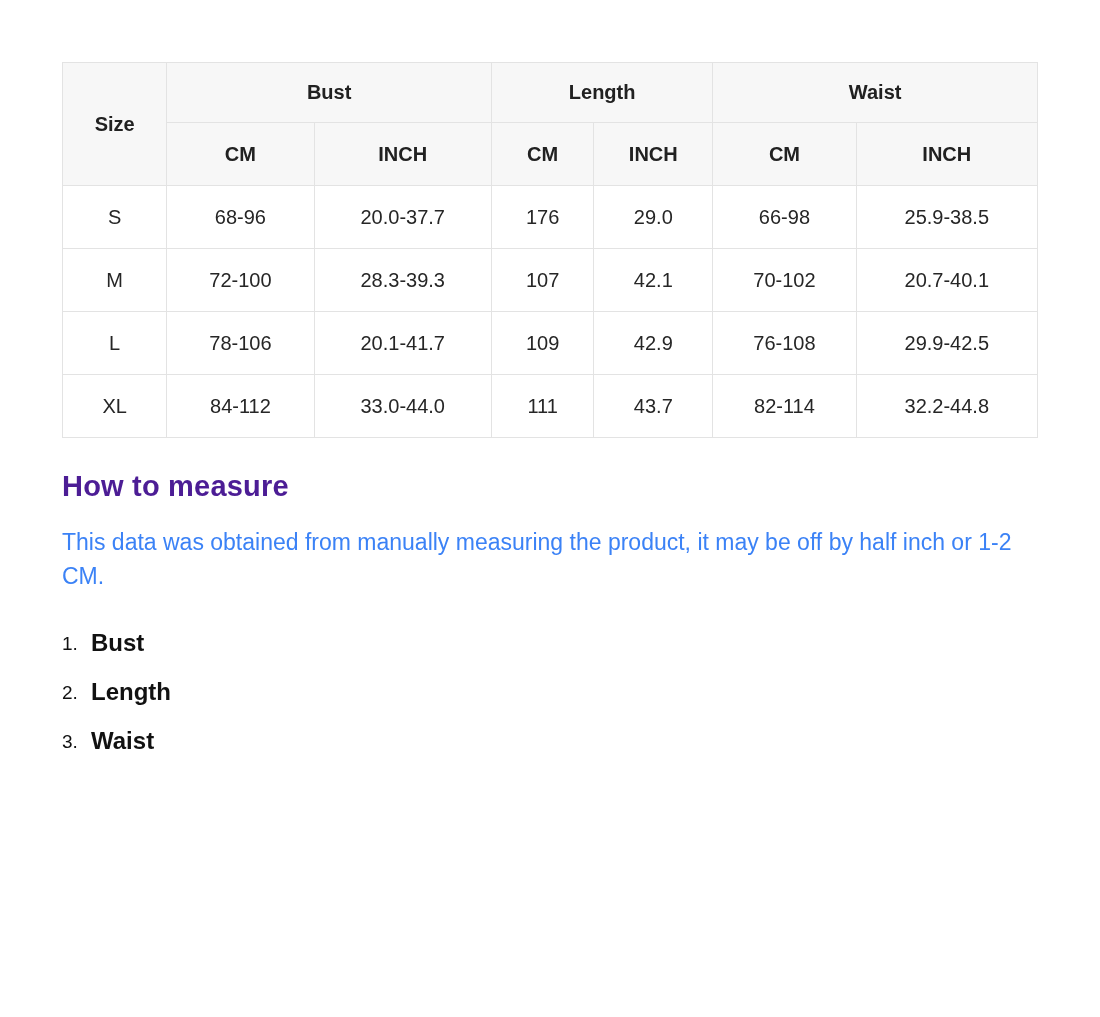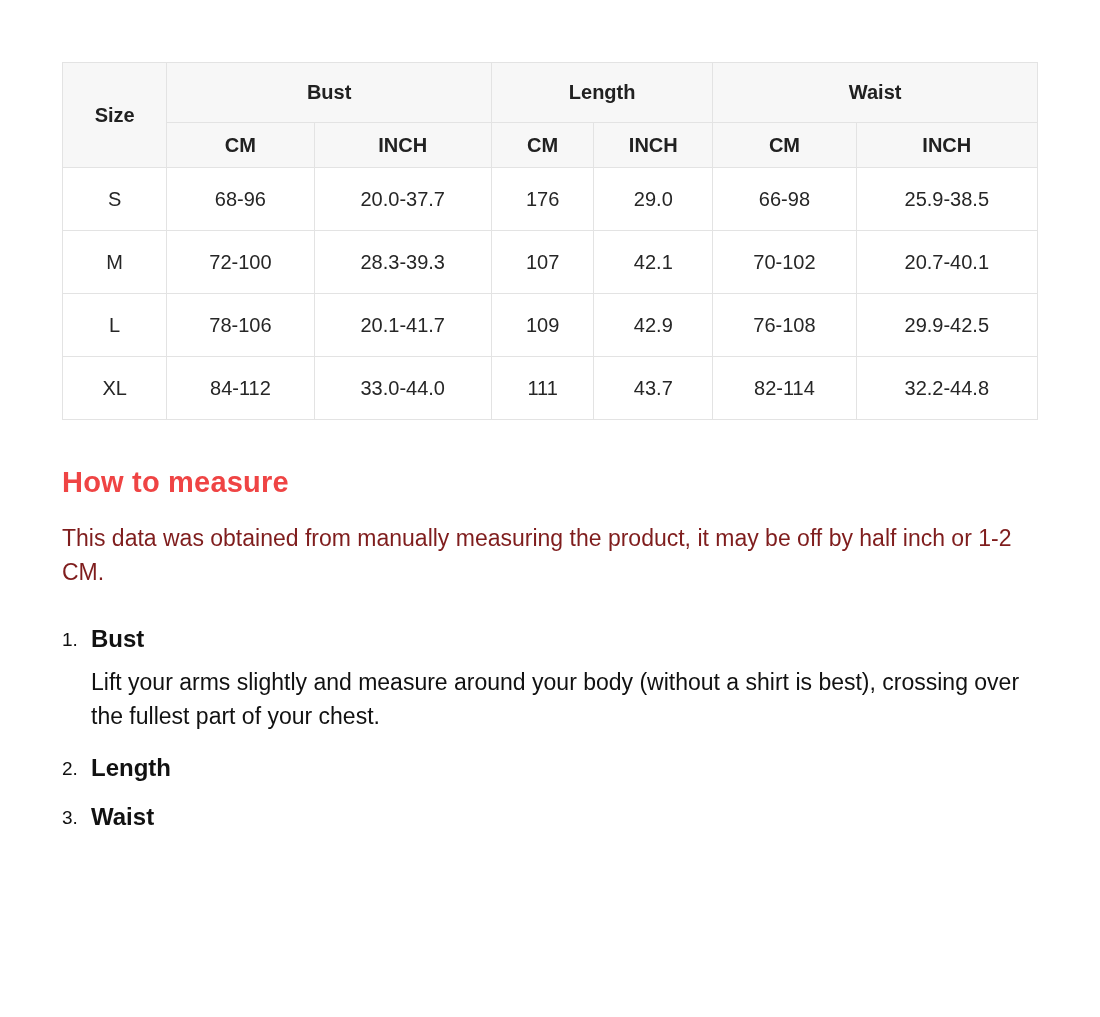--- a/index.html
+++ b/index.html
@@ -31,36 +31,36 @@
     font-size: 20px;
     color: #262626;
     padding: 0;
   }
   table.size-table thead th {
     background: #f7f7f7;
     font-weight: bold;
     color: #212121;
   }
   tr.group-row th { height: 60px; }
-  tr.unit-row th { height: 45px; }
+  tr.unit-row th { height: 63px; }
   tr.data-row td { height: 63px; background: #ffffff; font-weight: normal; }
 
   
   .howto-title {
-    margin: 46px 0 0 0;
+    margin: 32px 0 0 0;
     font-size: 29px;
     font-weight: bold;
-    color: #ef4444;
+    color: #4c1d95;
     letter-spacing: 0.2px;
   }
   .howto-intro {
     margin: 22px 0 0 0;
     font-size: 23px;
     line-height: 34px;
-    color: #7f1d1d;
+    color: #3b82f6;
     width: 976px;
   }
   .steps {
     margin-top: 36px;
   }
   .step {
     display: flex;
     align-items: flex-start;
     margin-top: 21px;
   }
@@ -161,21 +161,20 @@
   <h2 class="howto-title">How to measure</h2>
 
   <p class="howto-intro">This data was obtained from manually measuring the product, it may be off by half inch or 1-2 CM.</p>
 
   <div class="steps">
 
     <div class="step">
       <div class="step-number">1.</div>
       <div class="step-body">
         <div class="step-term">Bust</div>
-        <div class="step-desc">Lift your arms slightly and measure around your body (without a shirt is best), crossing over the fullest part of your chest.</div>
       </div>
     </div>
 
     <div class="step">
       <div class="step-number">2.</div>
       <div class="step-body">
         <div class="step-term">Length</div>
       </div>
     </div>
 

